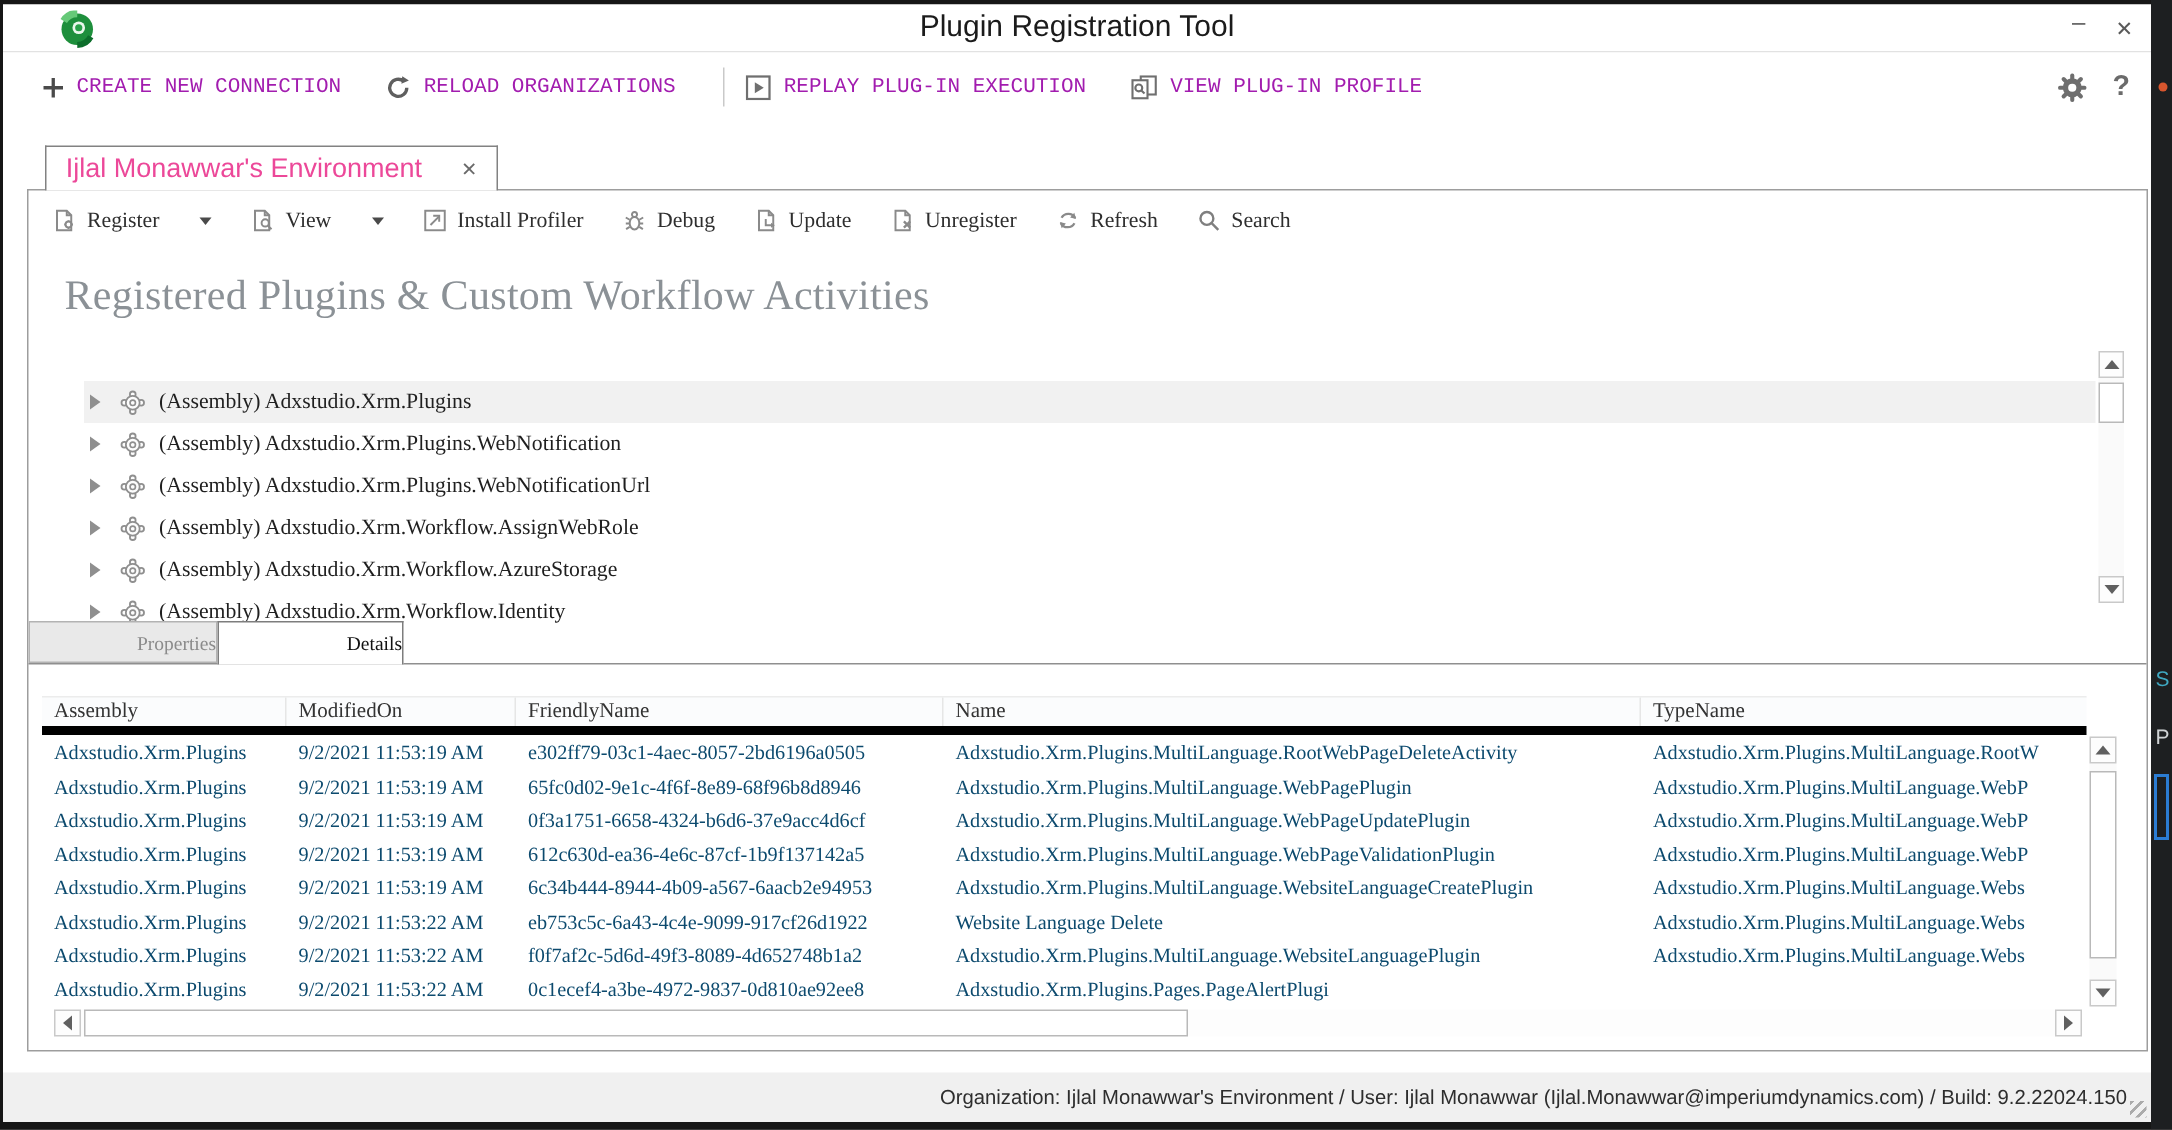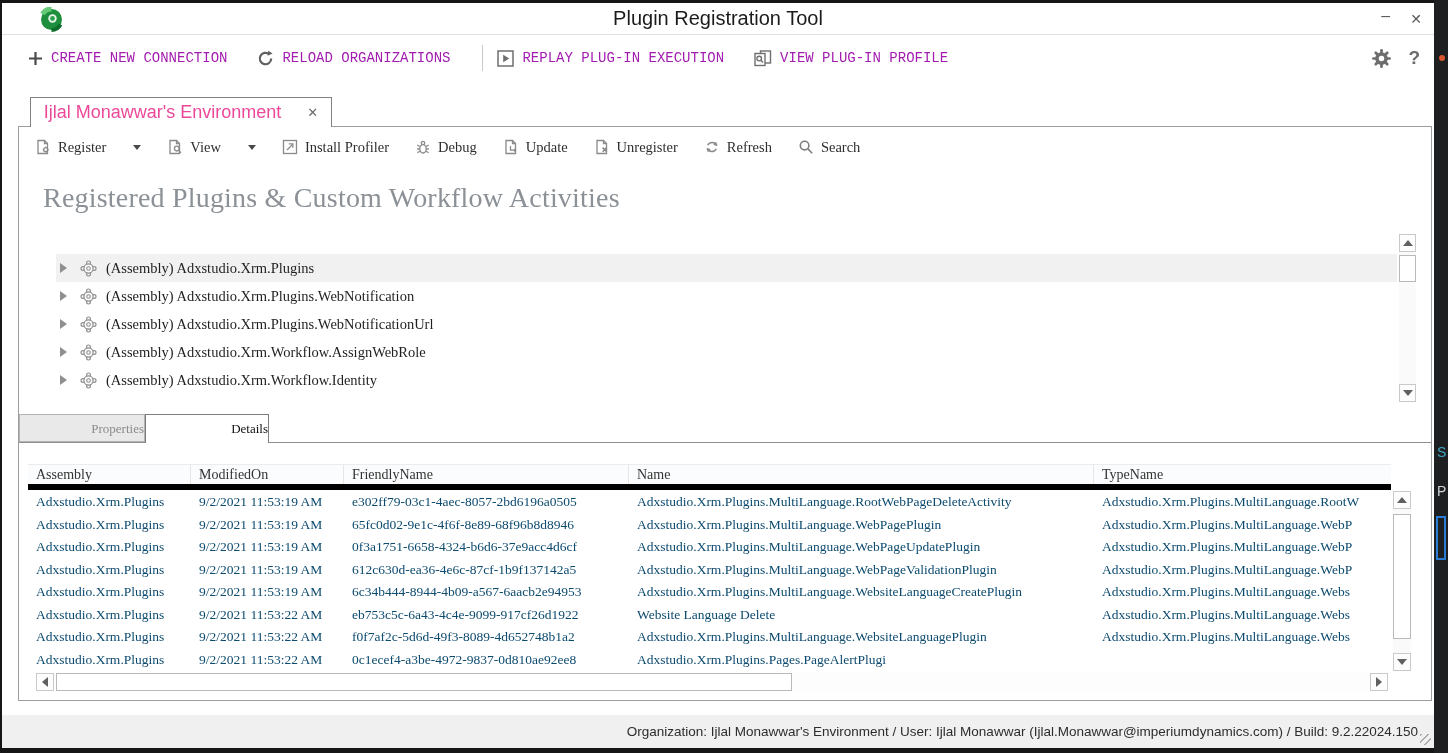--- a/index.html
+++ b/index.html
@@ -329,20 +329,37 @@
                   <circle cx="2.9" cy="8.5" r="1.9"></circle>
                 </g>
                 <circle cx="8.5" cy="8.5" r="4.6" fill="#fcfcfc"></circle>
                 <circle cx="8.5" cy="8.5" r="4.6" fill="none" stroke="#8f8f8f" stroke-width="1.2"></circle>
                 <circle cx="8.5" cy="8.5" r="1.8" fill="none" stroke="#8f8f8f" stroke-width="1.1"></circle>
               </svg>
             </span>
             <span class="tree-label">(Assembly) Adxstudio.Xrm.Workflow.AssignWebRole</span>
           </div>
 
+          <div class="tree-row">
+            <span class="expander"></span>
+            <span class="cogwrap">
+              <svg width="17" height="17" viewBox="0 0 17 17">
+                <g fill="#fcfcfc" stroke="#8f8f8f" stroke-width="1.2">
+                  <circle cx="8.5" cy="2.9" r="1.9"></circle>
+                  <circle cx="14.1" cy="8.5" r="1.9"></circle>
+                  <circle cx="8.5" cy="14.1" r="1.9"></circle>
+                  <circle cx="2.9" cy="8.5" r="1.9"></circle>
+                </g>
+                <circle cx="8.5" cy="8.5" r="4.6" fill="#fcfcfc"></circle>
+                <circle cx="8.5" cy="8.5" r="4.6" fill="none" stroke="#8f8f8f" stroke-width="1.2"></circle>
+                <circle cx="8.5" cy="8.5" r="1.8" fill="none" stroke="#8f8f8f" stroke-width="1.1"></circle>
+              </svg>
+            </span>
+            <span class="tree-label">(Assembly) Adxstudio.Xrm.Workflow.AzureStorage</span>
+          </div>
 
           <div class="tree-row">
             <span class="expander"></span>
             <span class="cogwrap">
               <svg width="17" height="17" viewBox="0 0 17 17">
                 <g fill="#fcfcfc" stroke="#8f8f8f" stroke-width="1.2">
                   <circle cx="8.5" cy="2.9" r="1.9"></circle>
                   <circle cx="14.1" cy="8.5" r="1.9"></circle>
                   <circle cx="8.5" cy="14.1" r="1.9"></circle>
                   <circle cx="2.9" cy="8.5" r="1.9"></circle>

